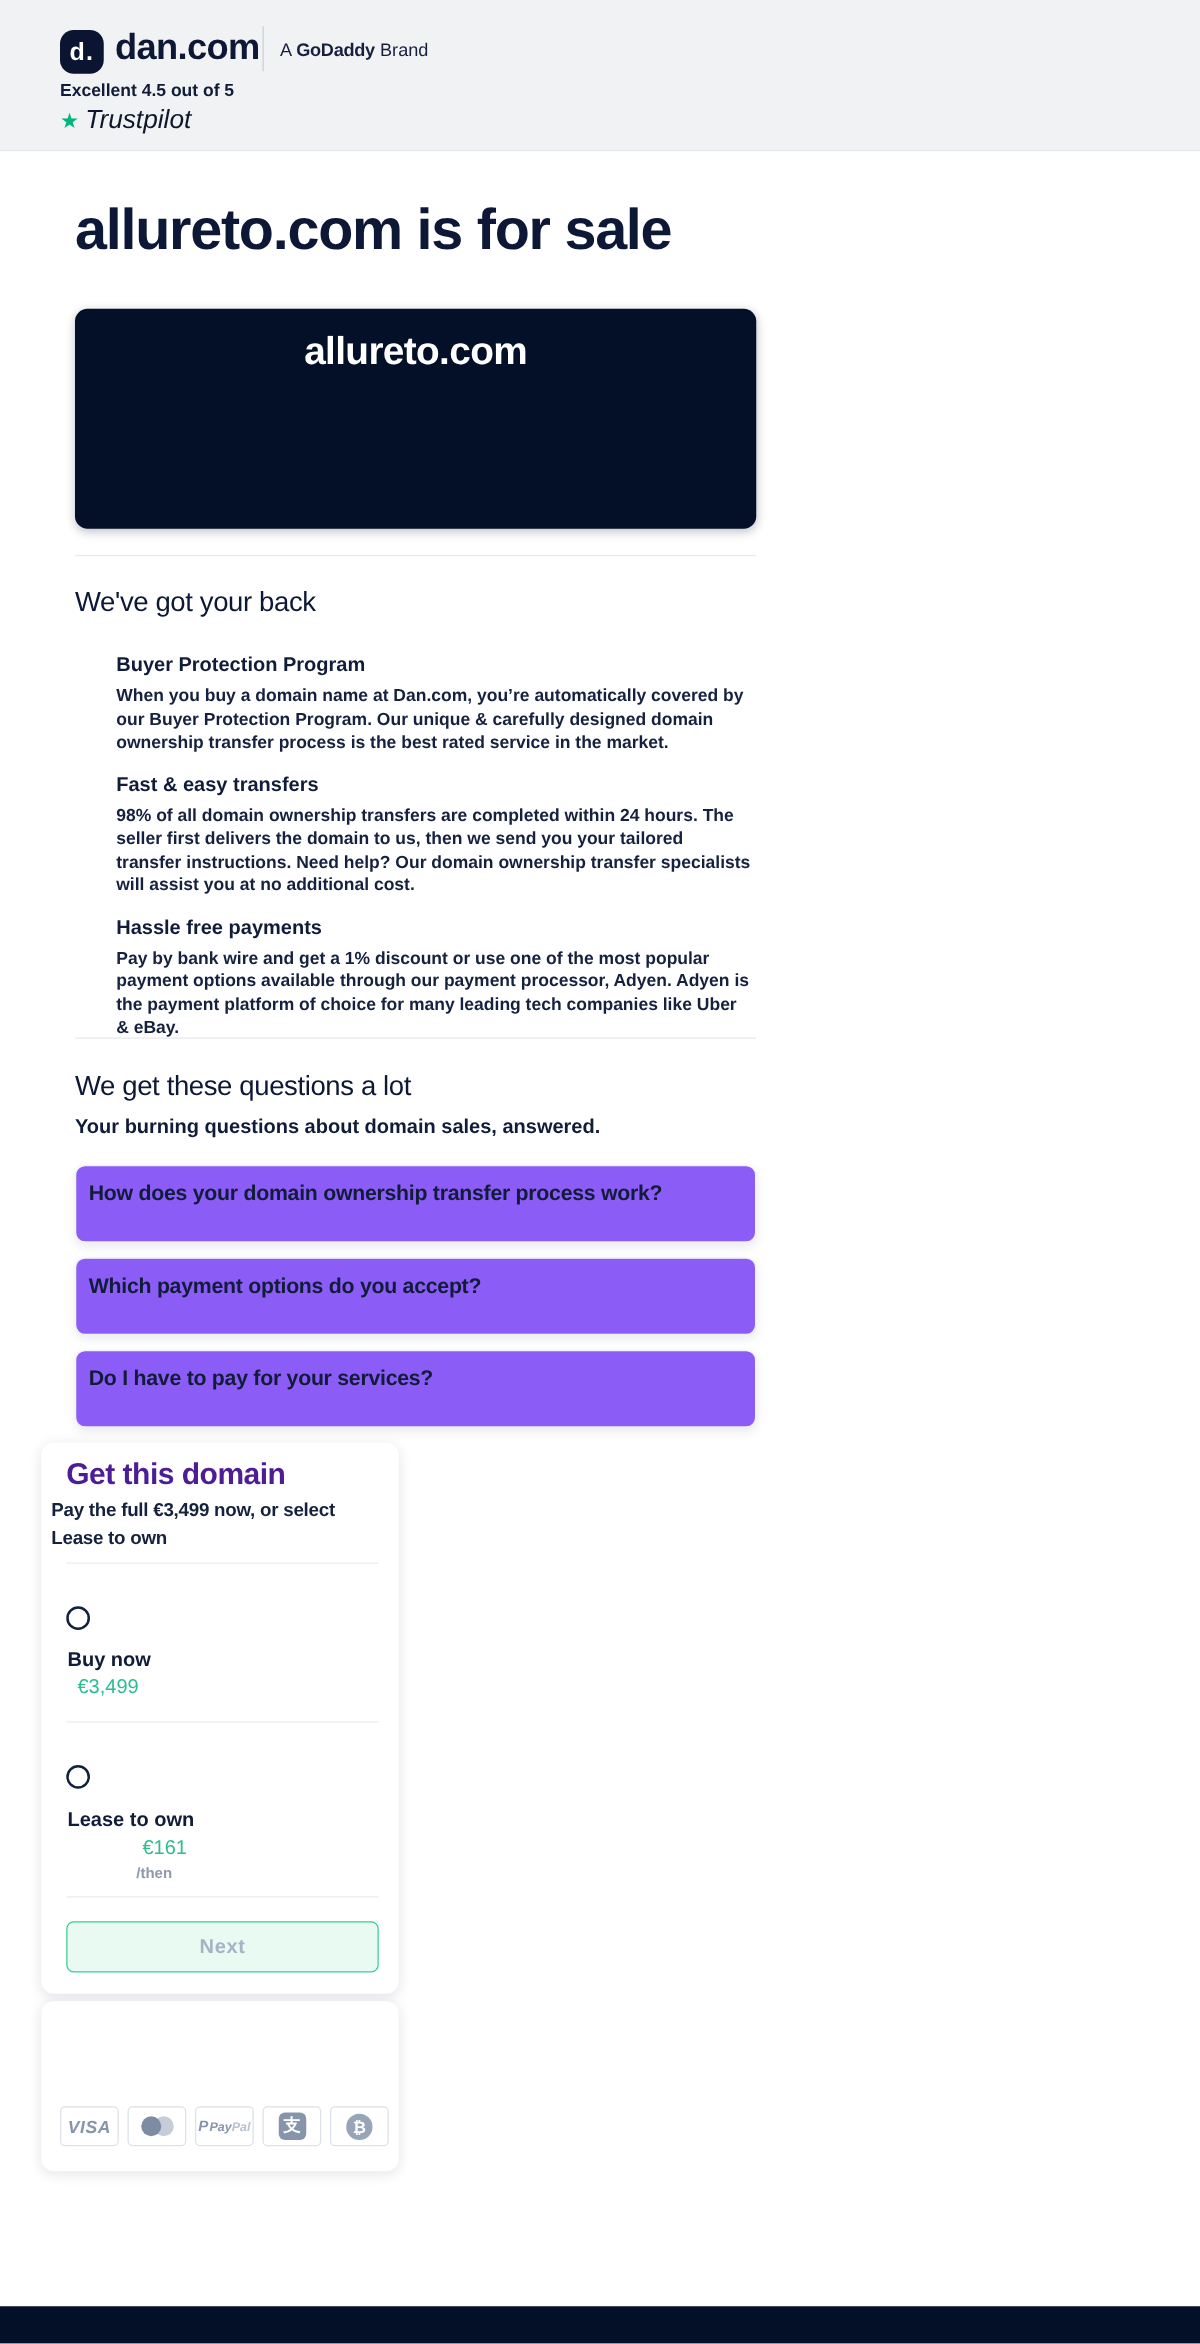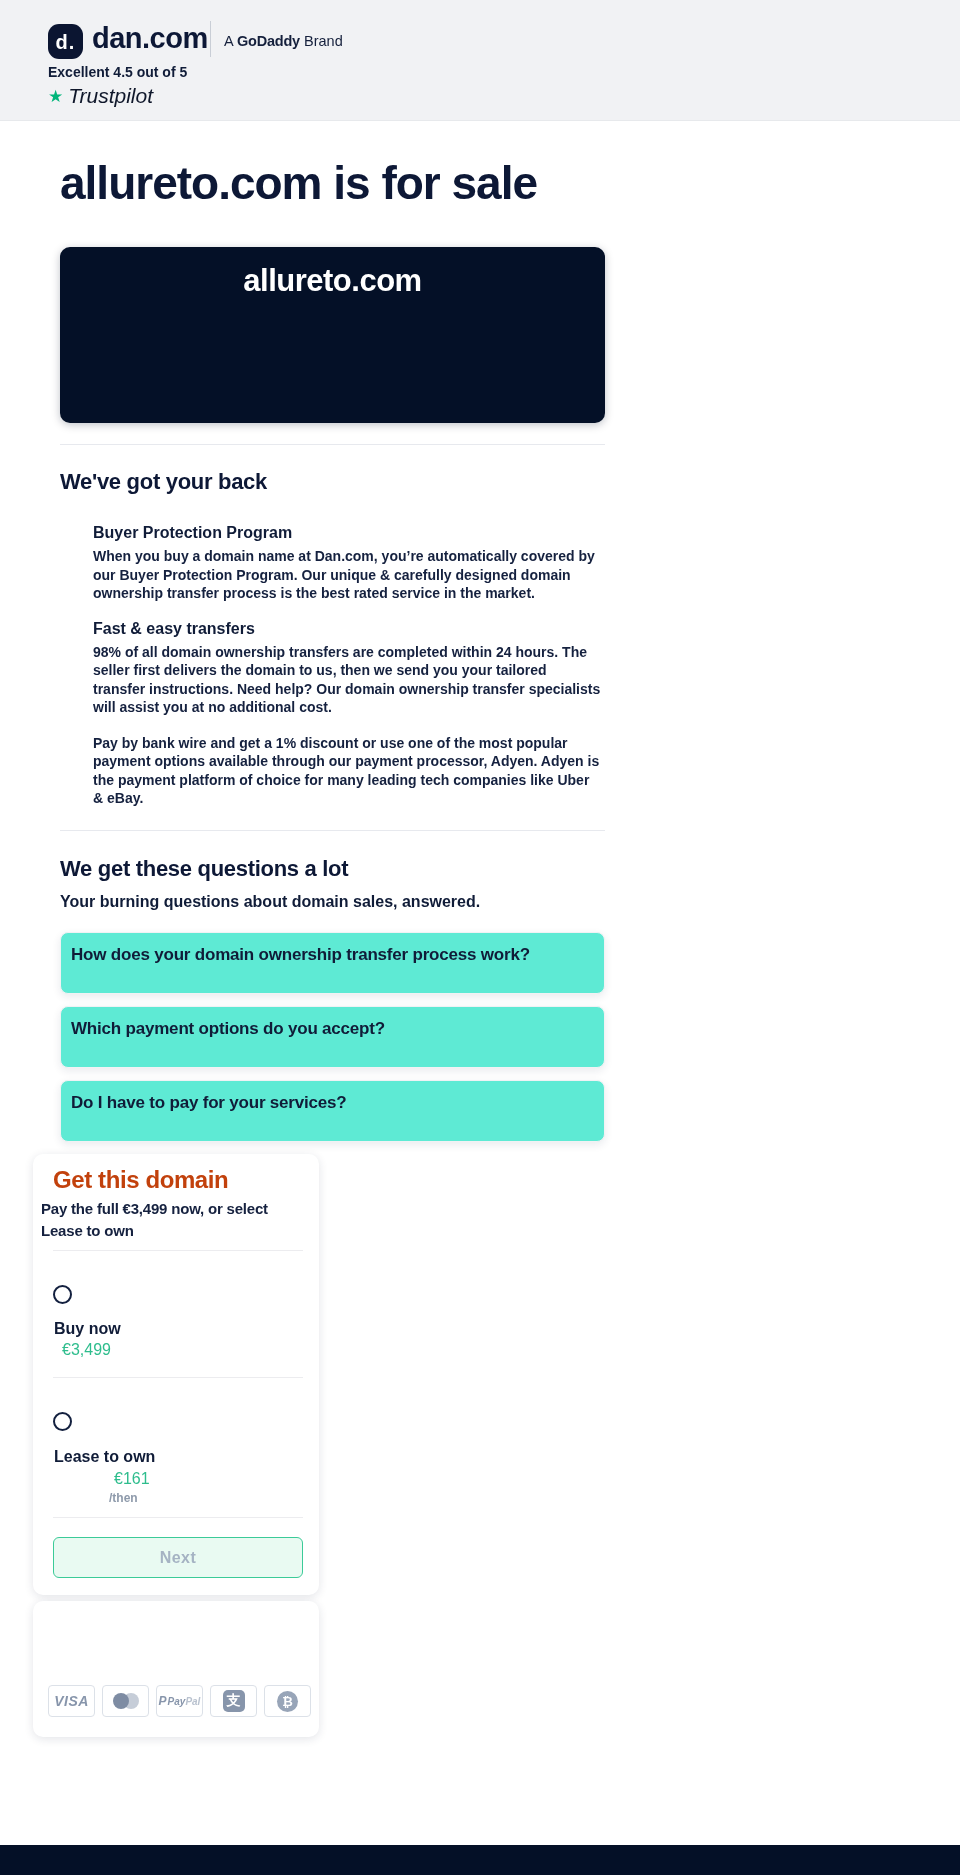--- a/index.html
+++ b/index.html
@@ -21,34 +21,34 @@
   .tp-label { font-size:21px; color:#0f172a; font-weight:500;font-style:italic; }
 
   
   .h1 { position:absolute; left:60px; top:158px; font-size:46px; line-height:50px; font-weight:800; color:#0d1836; letter-spacing:-1px; }
   .domain-card { position:absolute; left:60px; top:247px; width:545px; height:176px; background:#041027; border-radius:10px; box-shadow:0 2px 8px rgba(4,16,39,.25); }
   .domain-card .dname { display:block; padding-top:16px; text-align:center; color:#ffffff; font-size:31px; font-weight:800; letter-spacing:-0.5px; }
 
   .hr { position:absolute; left:60px; width:545px; height:1px; background:#e7e9ee; }
 
   
-  .h2 { position:absolute; left:60px; font-size:22px; font-weight:700; color:#0d1836; letter-spacing:-0.3px;text-align:center; }
+  .h2 { position:absolute; left:60px; font-size:22px; font-weight:400; color:#0d1836; letter-spacing:-0.3px;text-align:center; }
   .support-list { position:absolute; left:93px; top:524px; width:508px; list-style:none; }
   .support-list li { margin-bottom:17px; }
   .support-list .ttl { font-size:16px; font-weight:800; color:#101c38; margin-bottom:5px; }
   .support-list .bdy { font-size:14px; font-weight:600; color:#15213f; line-height:18.5px; }
 
   
   .faq-sub { position:absolute; left:60px; top:893px; font-size:16px; font-weight:800; color:#101c38; }
-  .faq-card { position:absolute; left:60px; width:545px; height:62px; background:#5eead4; border:1px solid #f1f2f4; border-radius:8px; box-shadow:0 3px 8px rgba(25,35,65,.09); padding:12px 10px; cursor:pointer; }
+  .faq-card { position:absolute; left:60px; width:545px; height:62px; background:#8b5cf6; border:1px solid #f1f2f4; border-radius:8px; box-shadow:0 3px 8px rgba(25,35,65,.09); padding:12px 10px; cursor:pointer; }
   .faq-card .q { font-size:17px; font-weight:800; color:#101c38; letter-spacing:-0.2px; }
 
   
   .buy-card { position:absolute; left:33px; top:1154px; width:286px; height:441px; background:#ffffff; border-radius:10px; box-shadow:0 2px 10px rgba(25,35,65,.12); }
-  .buy-card .h3 { position:absolute; left:20px; top:12px; font-size:24px; font-weight:800; color:#c2410c; letter-spacing:-0.4px; }
+  .buy-card .h3 { position:absolute; left:20px; top:12px; font-size:24px; font-weight:800; color:#4c1d95; letter-spacing:-0.4px; }
   .buy-card .sub { position:absolute; left:8px; top:44px; width:252px; font-size:15px; font-weight:800; color:#15213f; line-height:22px; letter-spacing:-0.2px; }
   .chr { position:absolute; left:20px; width:250px; height:1px; background:#ececef; }
   .radio { position:absolute; left:20px; width:19px; height:19px; border:2px solid #13203f; border-radius:50%; background:#fff; cursor:pointer; }
   .opt-label { position:absolute; left:21px; font-size:16px; font-weight:800; color:#101c38; }
   .opt-price { position:absolute; font-size:16px; font-weight:400; color:#2ebd8d; }
   .opt-per { position:absolute; font-size:12px; font-weight:700; color:#8e9aab; }
   .next-btn { position:absolute; left:20px; top:383px; width:250px; height:41px; background:#e9faf2; border:1px solid #3bcb98; border-radius:6px; font-family:inherit; font-size:16px; font-weight:800; color:#a5b3c3; letter-spacing:0.5px; cursor:pointer; }
 
   
   .benefits-card { position:absolute; left:33px; top:1601px; width:286px; height:136px; background:#ffffff; border-radius:10px; box-shadow:0 2px 10px rgba(25,35,65,.12); }
@@ -105,20 +105,21 @@
   <ul class="support-list">
     <li>
       <div class="ttl">Buyer Protection Program</div>
       <div class="bdy">When you buy a domain name at Dan.com, you’re automatically covered by our Buyer Protection Program. Our unique &amp; carefully designed domain ownership transfer process is the best rated service in the market.</div>
     </li>
     <li>
       <div class="ttl">Fast &amp; easy transfers</div>
       <div class="bdy">98% of all domain ownership transfers are completed within 24 hours. The seller first delivers the domain to us, then we send you your tailored transfer instructions. Need help? Our domain ownership transfer specialists will assist you at no additional cost.</div>
     </li>
     <li>
+      <div class="ttl">Hassle free payments</div>
       <div class="bdy">Pay by bank wire and get a 1% discount or use one of the most popular payment options available through our payment processor, Adyen. Adyen is the payment platform of choice for many leading tech companies like Uber &amp; eBay.</div>
     </li>
   </ul>
 
   <div class="hr" style="top:830px;"></div>
 
   <h2 class="h2" style="top:856px;">We get these questions a lot</h2>
   <div class="faq-sub">Your burning questions about domain sales, answered.</div>
 
   <div class="faq-card" style="top:932px;">

